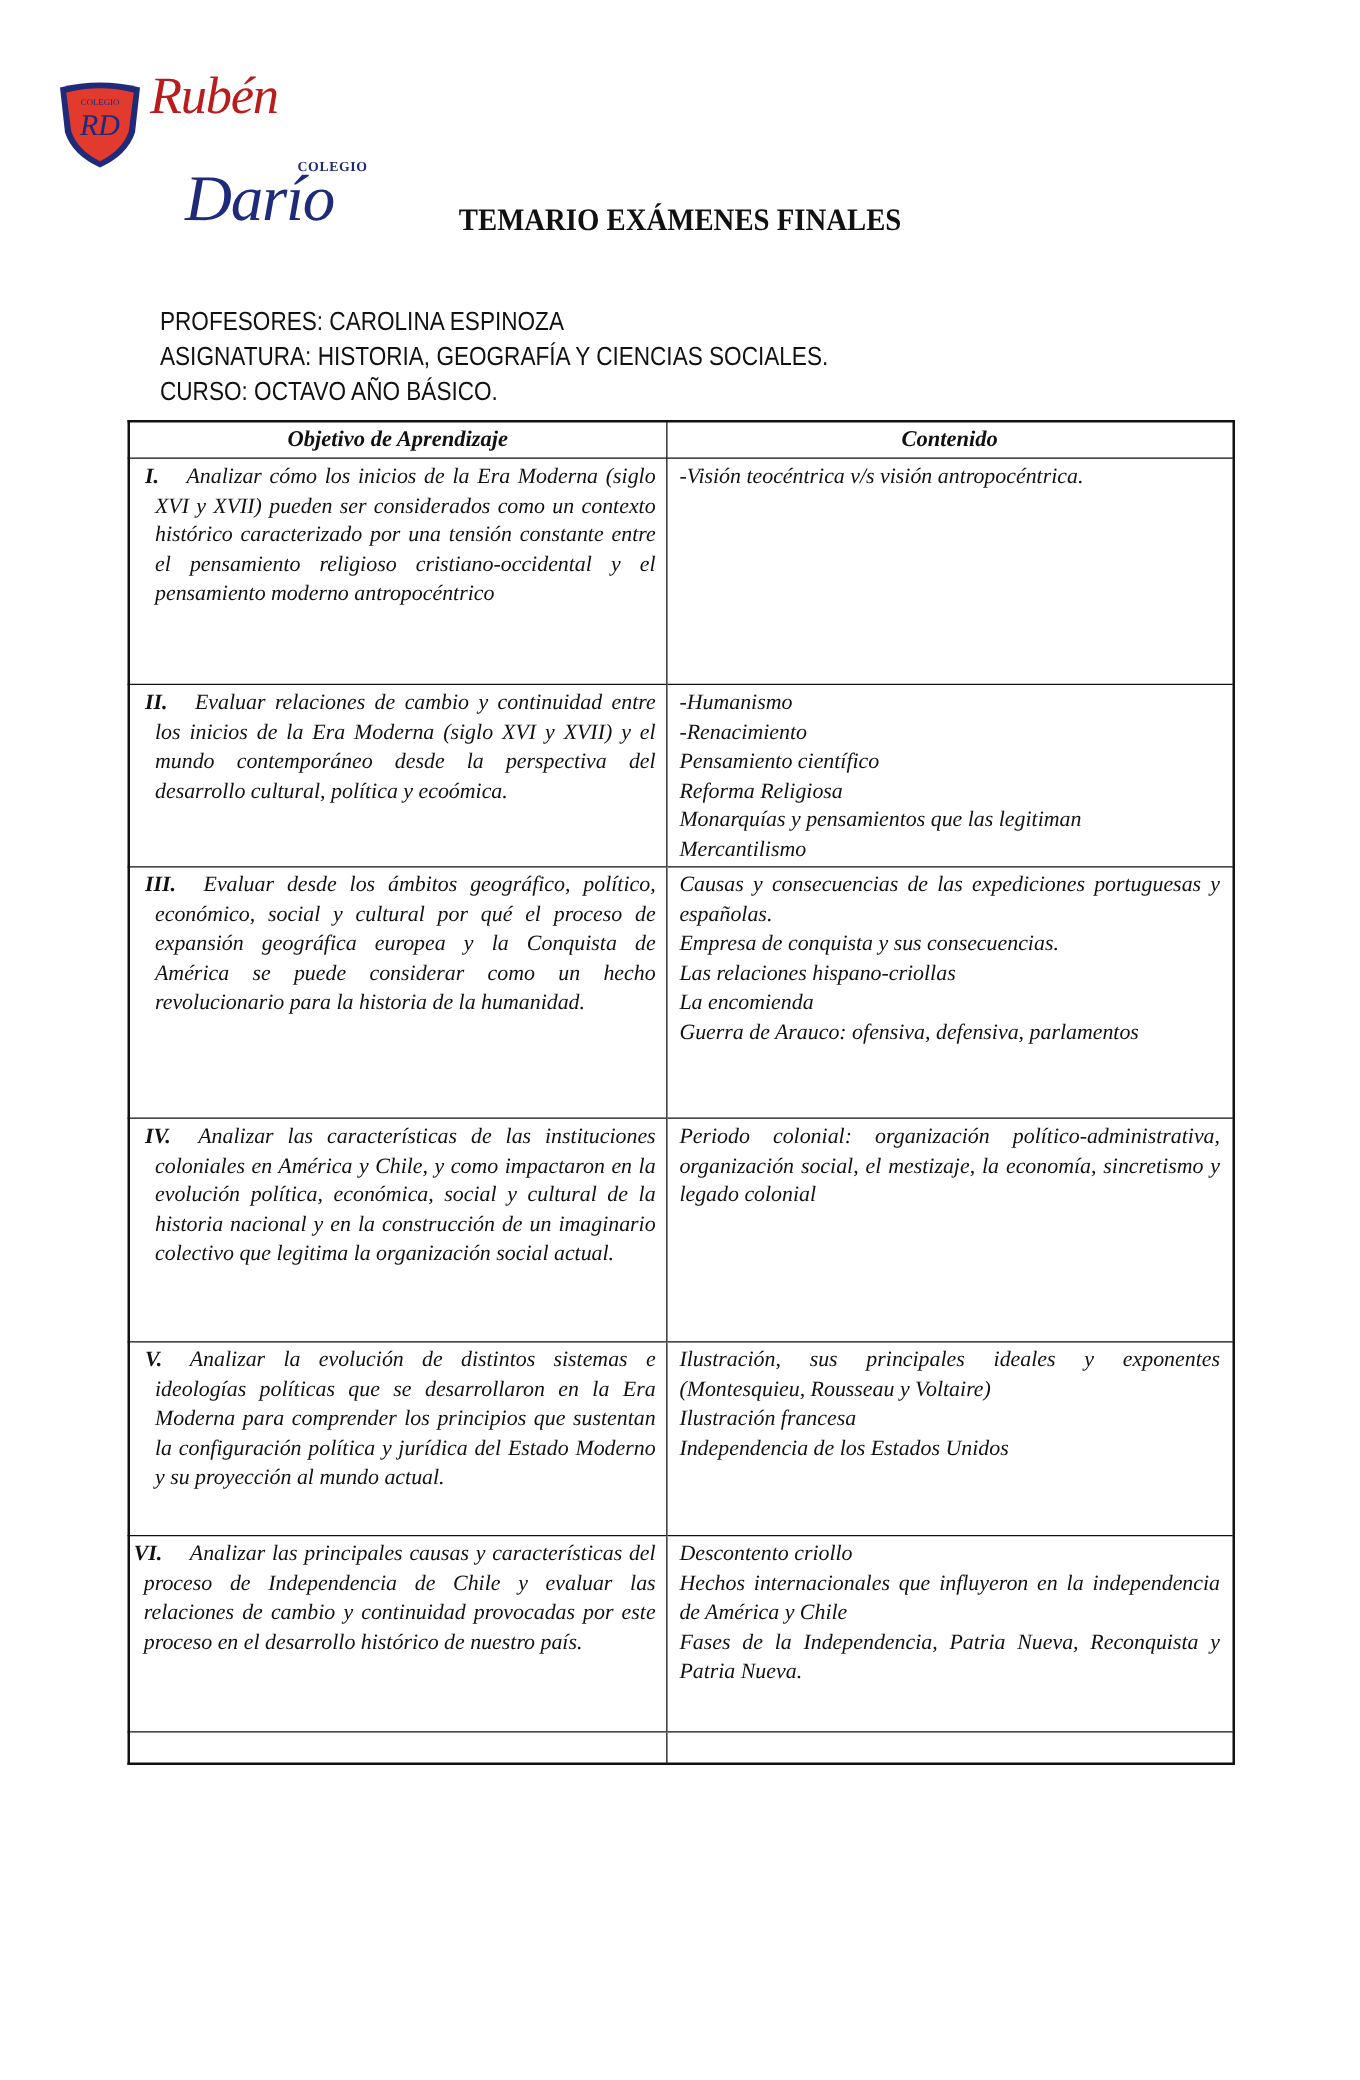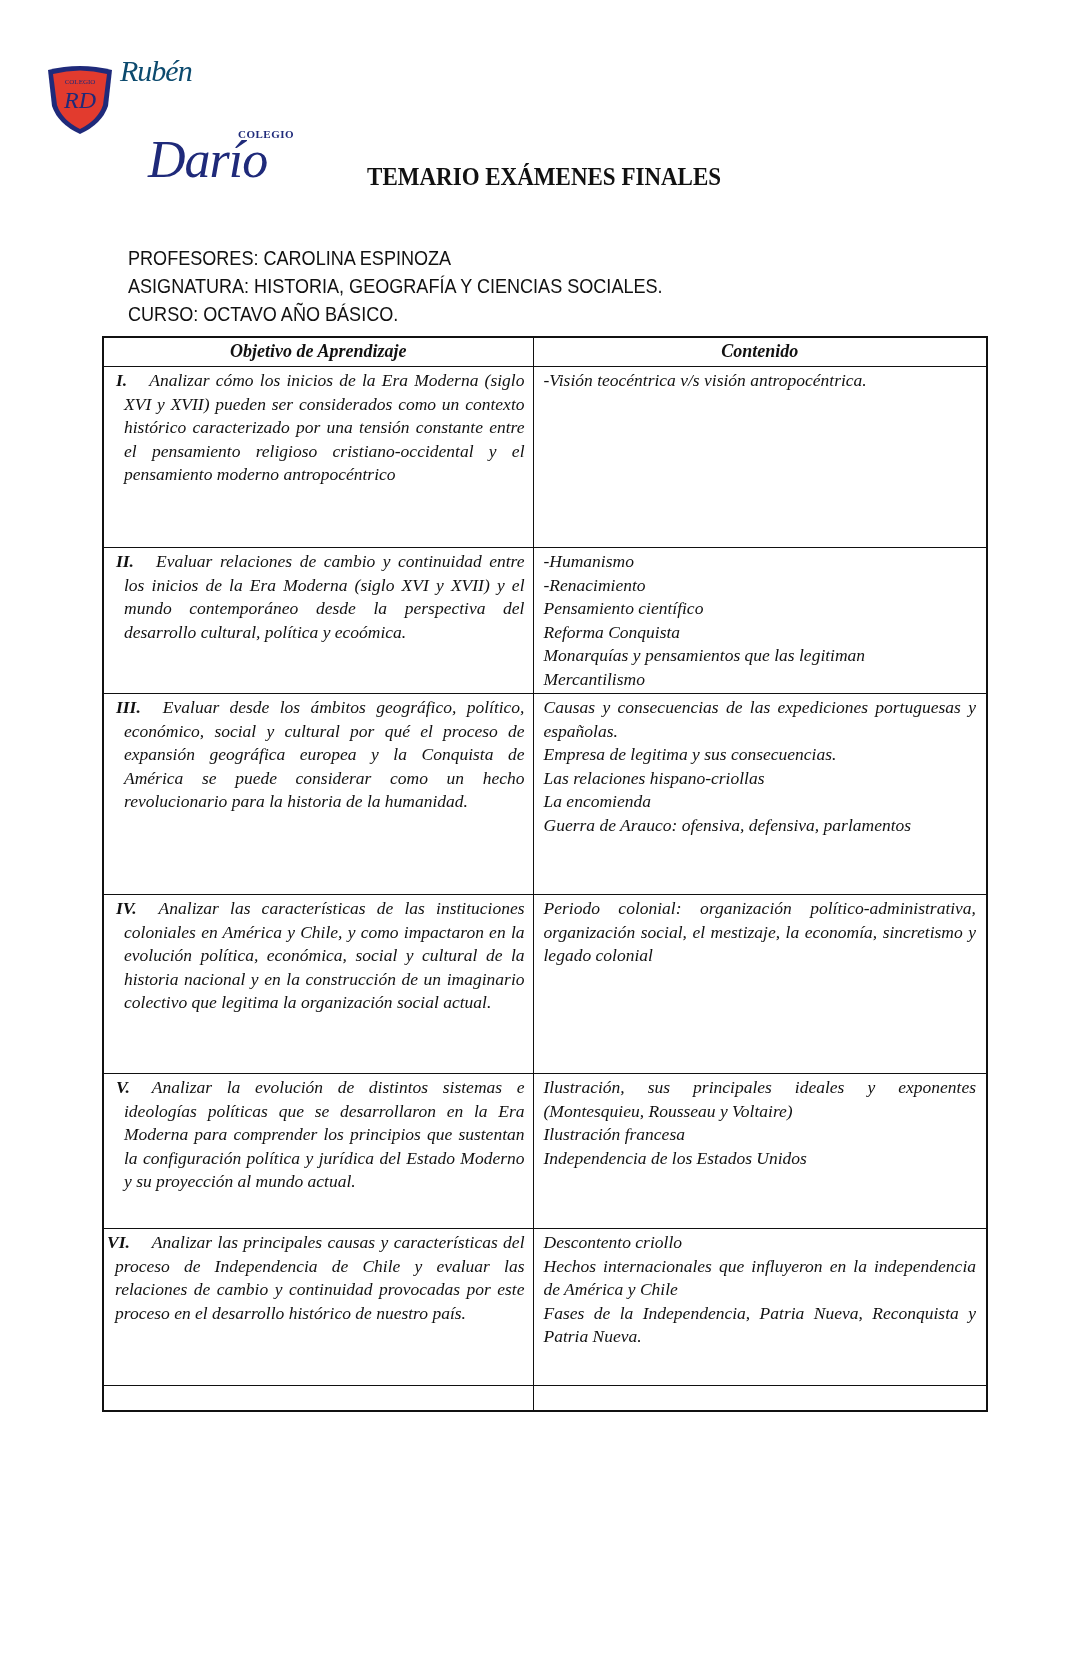--- a/index.html
+++ b/index.html
@@ -4,21 +4,21 @@
   <style>
     html, body { margin: 0; padding: 0; background: #ffffff; }
     body {
       width: 1088px; height: 1664px; position: relative; overflow: hidden;
       font-family: "Liberation Serif", "DejaVu Serif", serif; color: #111;
     }
     .logo { position: absolute; left: 42px; top: 56px; width: 240px; height: 80px; }
     .logo .shield { position: absolute; left: 0; top: 4px; width: 76px; height: 76px; }
     .logo .brand-line1 {
       position: absolute; left: 78px; top: 0px; font-family: "Liberation Serif", serif;
-      font-style: italic; font-size: 30px; color: #0c4a6e; letter-spacing: -1px; line-height: 1;
+      font-style: italic; font-size: 42px; color: #b91c1c; letter-spacing: -1px; line-height: 1;
     }
     .logo .brand-line2 {
       position: absolute; left: 106px; top: 34px; font-family: "Liberation Serif", serif;
       font-style: italic; font-size: 52px; color: #1f2a7a; letter-spacing: -1px; line-height: 1; margin-top: 44px;
     }
     .logo .brand-sub {
       position: absolute; left: 196px; top: 72px; font-family: "Liberation Serif", serif;
       font-weight: bold; font-size: 11px; color: #1f2a7a; letter-spacing: 0.5px;
     }
     .title {
@@ -92,30 +92,30 @@
         <td class="cont">
           <span class="cline">-Visión teocéntrica v/s visión antropocéntrica.</span>
         </td>
       </tr>
       <tr class="r2">
         <td class="obj"><span class="num">II.</span><span>Evaluar relaciones de cambio y continuidad entre  los inicios de la Era Moderna (siglo XVI y XVII) y el mundo contemporáneo desde la perspectiva del desarrollo cultural, política y ecoómica.</span></td>
         <td class="cont">
           <span class="cline"> -Humanismo</span>
           <span class="cline">-Renacimiento</span>
           <span class="cline">Pensamiento científico</span>
-          <span class="cline">Reforma Conquista</span>
+          <span class="cline">Reforma Religiosa</span>
           <span class="cline">Monarquías y pensamientos que las legitiman</span>
           <span class="cline">Mercantilismo</span>
         </td>
       </tr>
       <tr class="r3">
         <td class="obj"><span class="num">III.</span><span>Evaluar desde los ámbitos geográfico, político, económico, social y cultural por qué el proceso de expansión geográfica europea y la Conquista de América se puede considerar como un hecho revolucionario para la historia de la humanidad.</span></td>
         <td class="cont">
           <span class="cline">Causas y consecuencias de las expediciones portuguesas y españolas.</span>
-          <span class="cline">Empresa de legitima y sus consecuencias.</span>
+          <span class="cline">Empresa de conquista y sus consecuencias.</span>
           <span class="cline">Las relaciones hispano-criollas</span>
           <span class="cline">La encomienda</span>
           <span class="cline">Guerra de Arauco: ofensiva, defensiva, parlamentos</span>
         </td>
       </tr>
       <tr class="r4">
         <td class="obj"><span class="num">IV.</span><span>Analizar las características de las instituciones coloniales en América y Chile, y como impactaron en la evolución política, económica, social y cultural de la historia nacional y en la construcción de un imaginario colectivo que legitima la organización social actual.</span></td>
         <td class="cont">
           <span class="cline">Periodo colonial: organización político-administrativa, organización social, el mestizaje, la economía,  sincretismo y legado colonial</span>
         </td>

